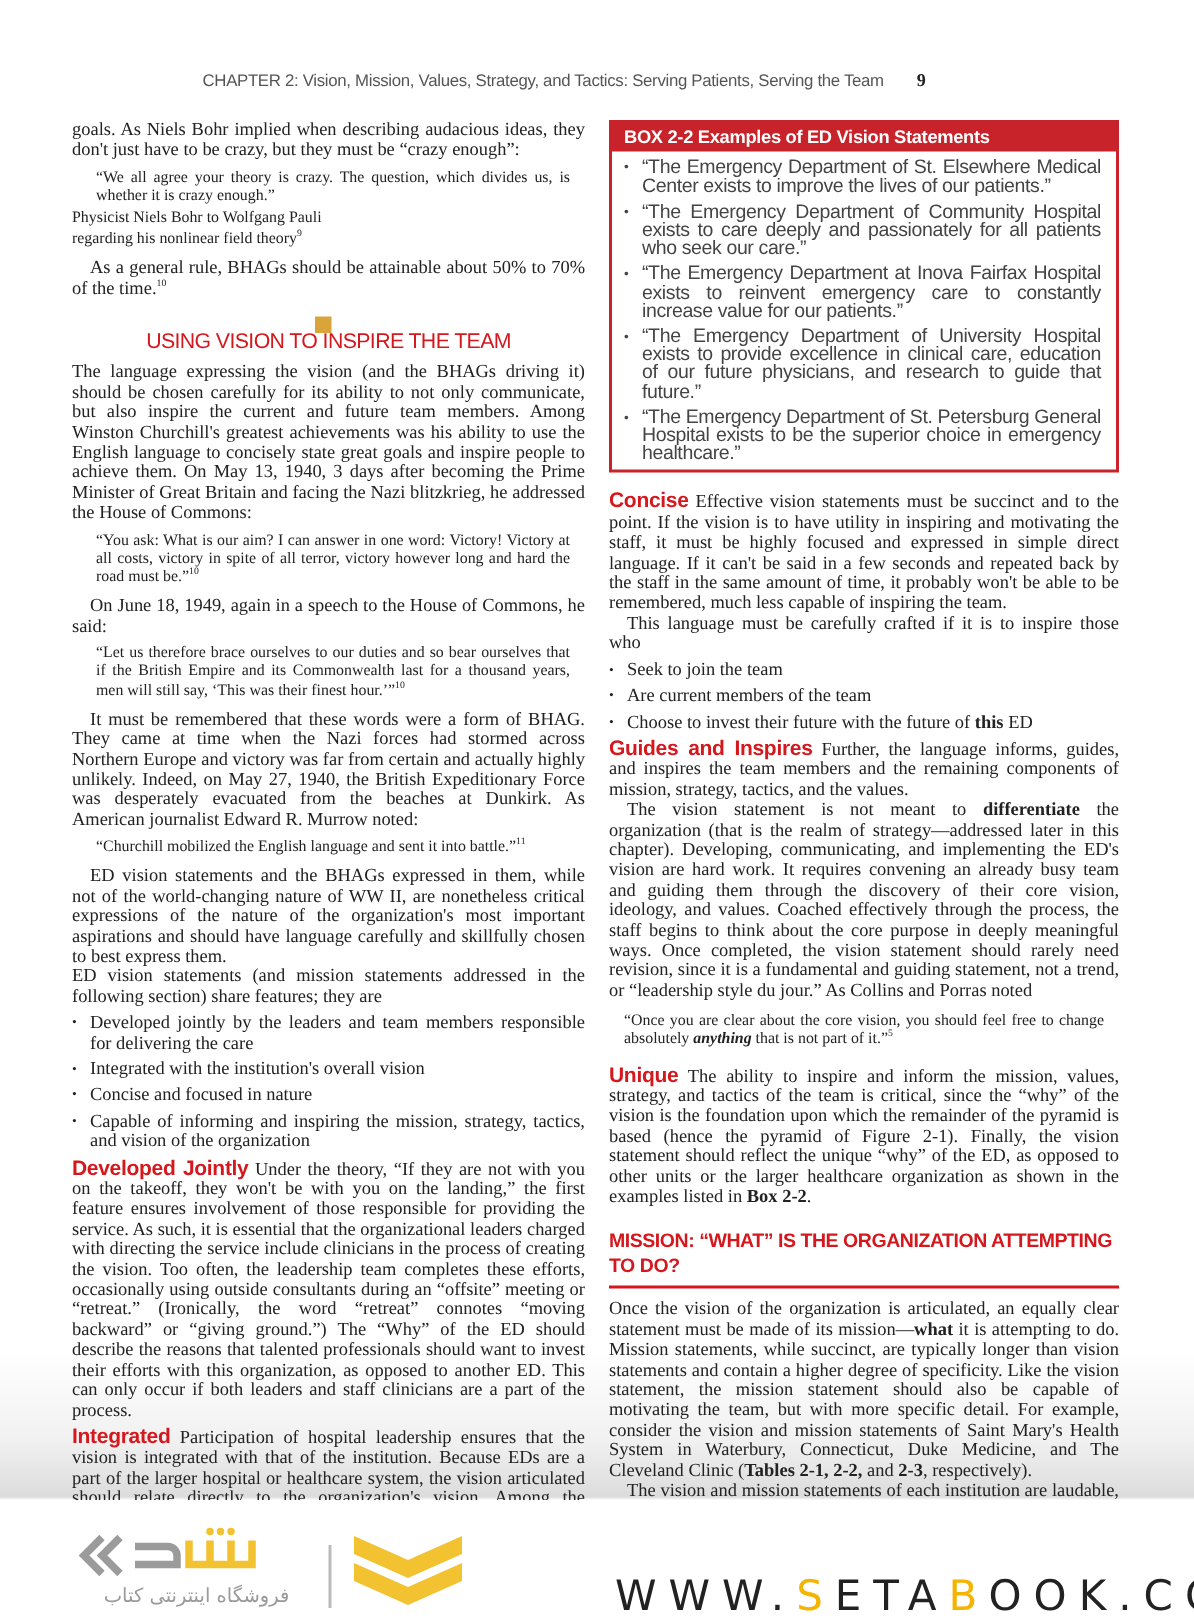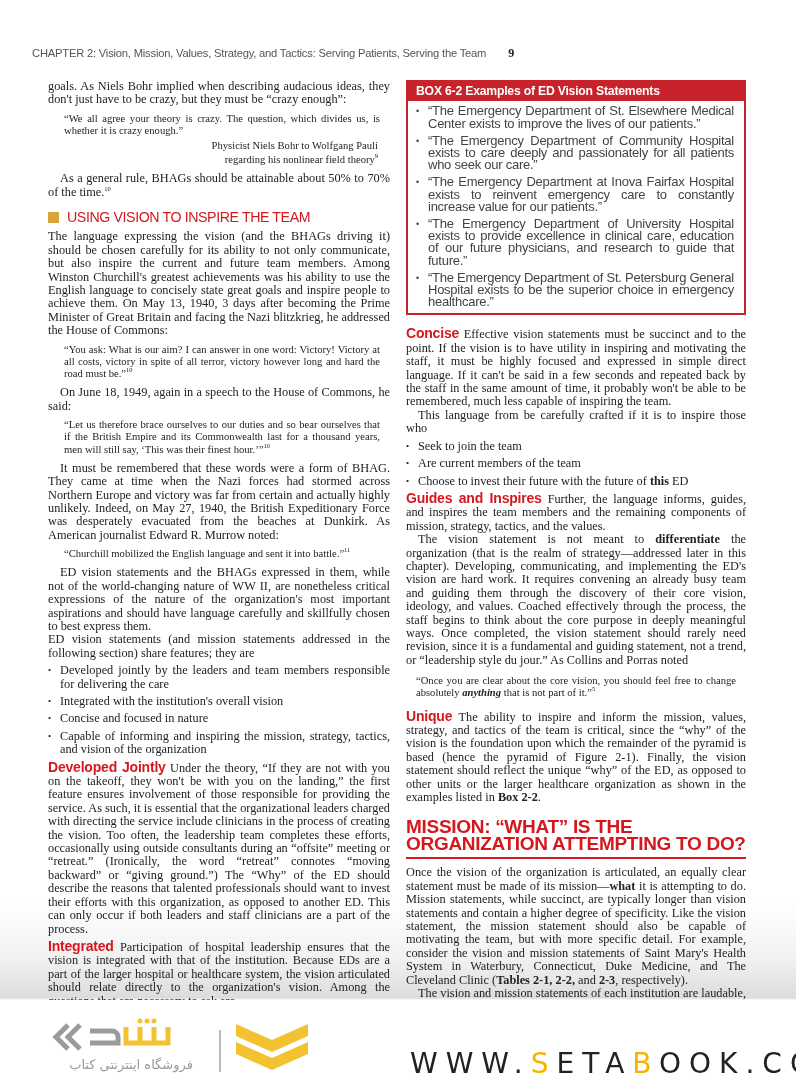--- a/index.html
+++ b/index.html
@@ -7,44 +7,44 @@
     width: 796px; height: 1080px; overflow: hidden; position: relative;
     background: #ffffff;
     font-family: "Liberation Serif", "DejaVu Serif", serif;
     color: #222;
   }
   .page {
     position: absolute; left: 0; top: 0; width: 796px; height: 1000px;
     background: linear-gradient(to bottom, #ffffff 0px, #ffffff 900px, #f1f1f1 960px, #dcdcdc 998px, #ffffff 1000px);
   }
   .running-head {
-    position: absolute; left: 0; top: 46px; width: 752px; text-align: left;
+    position: absolute; left: 0; top: 46px; width: 752px; text-align: center;
     font-family: "Liberation Sans", "DejaVu Sans", sans-serif;
-    font-size: 11.2px; color: #555; letter-spacing: -0.2px; padding-left: 32px;
+    font-size: 11.2px; color: #555; letter-spacing: -0.2px;
   }
   .running-head .pg {
     font-family: "Liberation Serif", serif; font-weight: bold; color: #222;
     font-size: 12px; margin-left: 22px;
   }
   .col { position: absolute; top: 80px; font-size: 12.3px; line-height: 13.4px; text-align: justify; }
   .col-left { left: 48px; width: 342px; }
   .col-right { left: 406px; width: 340px; }
   p { margin: 0; }
   .indent { text-indent: 12px; }
   .mt4 { margin-top: 4px; }
   .mt6 { margin-top: 6px; }
   .quote {
     font-size: 10.6px; line-height: 12.2px; margin: 6px 10px 6px 16px; text-align: justify;
   }
-  .attrib { font-size: 10.6px; line-height: 13.5px; text-align: right; margin-right: 12px; }
+  .attrib { font-size: 10.6px; line-height: 13.5px; text-align: left; margin-right: 12px; }
   sup { font-size: 6.5px; line-height: 0; }
   .sec-head {
     font-family: "Liberation Sans", "DejaVu Sans", sans-serif;
     color: #d4181d; font-size: 14.2px; letter-spacing: -0.4px;
-    margin: 12px 0 6px 0; display: flex; align-items: center; text-align: left;
+    margin: 12px 0 6px 0; display: flex; align-items: center; text-align: left; flex-direction: column;
   }
   .sec-head .sq { width: 11px; height: 11px; background: #d9a53a; margin-right: 8px; flex: none; }
   ul { margin: 4px 0 4px 0; padding: 0; list-style: none; }
   ul li { position: relative; padding-left: 12px; margin-bottom: 4px; text-align: justify; }
   ul li::before { content: "\2022"; position: absolute; left: 0; top: 0; font-size: 9px; }
   .run-head {
     font-family: "Liberation Sans", "DejaVu Sans", sans-serif; font-weight: bold;
     color: #d4181d; font-size: 14px; letter-spacing: -0.2px;
   }
   .box {
@@ -55,21 +55,21 @@
     font-family: "Liberation Sans", "DejaVu Sans", sans-serif; font-weight: bold;
     font-size: 12.2px; letter-spacing: -0.2px;
   }
   .box ul { margin: 4px 10px 4px 8px; }
   .box ul li {
     font-family: "Liberation Sans", "DejaVu Sans", sans-serif;
     font-size: 13px; line-height: 12.2px; color: #444; margin-bottom: 5px; letter-spacing: -0.25px;
   }
   .mission-head {
     font-family: "Liberation Sans", "DejaVu Sans", sans-serif; font-weight: bold;
-    color: #d4181d; font-size: 19px; line-height: 17px; letter-spacing: -0.3px;
+    color: #d4181d; font-size: 13px; line-height: 17px; letter-spacing: -0.3px;
     margin-top: 14px; padding-bottom: 5px; border-bottom: 2px solid #d4181d; margin-bottom: 7px; text-align: left;
   }
   b.bf { font-weight: bold; }
   .footer { position: absolute; left: 0; top: 1000px; width: 796px; height: 80px; background: #fff; }
   .logo-mark { position: absolute; left: 50px; top: 17px; }
   .logo-divider { position: absolute; left: 219px; top: 30px; width: 2px; height: 42px; background: #bbb; }
   .logo-chevron { position: absolute; left: 232px; top: 20px; }
   .logo-sub {
     position: absolute; left: 56px; top: 57px; font-family: "DejaVu Sans", sans-serif;
     font-size: 13px; color: #9a9a9a; direction: rtl; width: 150px; text-align: center;
@@ -126,32 +126,32 @@
     <p><span class="run-head">Developed Jointly</span> <span>Under the theory, “If they are not with you on the takeoff, they won't be with you on the landing,” the first feature ensures involvement of those responsible for providing the service. As such, it is essential that the organizational leaders charged with directing the service include clinicians in the process of creating the vision. Too often, the leadership team completes these efforts, occasionally using outside consultants during an “offsite” meeting or “retreat.” (Ironically, the word “retreat” connotes “moving backward” or “giving ground.”) The “Why” of the ED should describe the reasons that talented professionals should want to invest their efforts with this organization, as opposed to another ED. This can only occur if both leaders and staff clinicians are a part of the process.</span></p>
     <p class="mt4"><span class="run-head">Integrated</span> <span>Participation of hospital leadership ensures that the vision is integrated with that of the institution. Because EDs are a part of the larger hospital or healthcare system, the vision articulated should relate directly to the organization's vision. Among the questions that are necessary to ask are</span></p>
     <ul>
       <li>How does the ED vision match with the hospital's vision?</li>
       <li>What unique features does the ED bring to bear in service to the</li>
     </ul>
   </div>
 
   <div class="col col-right">
     <div class="box">
-      <div class="box-title">BOX 6-2  Examples of ED Vision Statements</div>
+      <div class="box-title">BOX 2-2  Examples of ED Vision Statements</div>
       <ul>
         <li>“The Emergency Department of St. Elsewhere Medical Center exists to improve the lives of our patients.”</li>
         <li>“The Emergency Department of Community Hospital exists to care deeply and passionately for all patients who seek our care.”</li>
         <li>“The Emergency Department at Inova Fairfax Hospital exists to reinvent emergency care to constantly increase value for our patients.”</li>
         <li>“The Emergency Department of University Hospital exists to provide excellence in clinical care, education of our future physicians, and research to guide that future.”</li>
         <li>“The Emergency Department of St. Petersburg General Hospital exists to be the superior choice in emergency healthcare.”</li>
       </ul>
     </div>
 
     <p><span class="run-head">Concise</span> <span>Effective vision statements must be succinct and to the point. If the vision is to have utility in inspiring and motivating the staff, it must be highly focused and expressed in simple direct language. If it can't be said in a few seconds and repeated back by the staff in the same amount of time, it probably won't be able to be remembered, much less capable of inspiring the team.</span></p>
-    <p class="indent">This language from be carefully crafted if it is to inspire those who</p>
+    <p class="indent">This language must be carefully crafted if it is to inspire those who</p>
     <ul>
       <li>Seek to join the team</li>
       <li>Are current members of the team</li>
       <li><span>Choose to invest their future with the future of</span> <b class="bf">this</b><span> ED</span></li>
     </ul>
     <p><span class="run-head">Guides and Inspires</span> <span>Further, the language informs, guides, and inspires the team members and the remaining components of mission, strategy, tactics, and the values.</span></p>
     <p class="indent"><span>The vision statement is not meant to </span><b class="bf">differentiate</b><span> the organization (that is the realm of strategy—addressed later in this chapter). Developing, communicating, and implementing the ED's vision are hard work. It requires convening an already busy team and guiding them through the discovery of their core vision, ideology, and values. Coached effectively through the process, the staff begins to think about the core purpose in deeply meaningful ways. Once completed, the vision statement should rarely need revision, since it is a fundamental and guiding statement, not a trend, or “leadership style du jour.” As Collins and Porras noted</span></p>
     <div class="quote" style="margin-left:10px;margin-top:8px;margin-bottom:10px;"><span>“Once you are clear about the core vision, you should feel free to change absolutely </span><b><i>anything</i></b><span> that is not part of it.”</span><sup>5</sup></div>
     <p><span class="run-head">Unique</span> <span>The ability to inspire and inform the mission, values, strategy, and tactics of the team is critical, since the “why” of the vision is the foundation upon which the remainder of the pyramid is based (hence the pyramid of Figure 2-1). Finally, the vision statement should reflect the unique “why” of the ED, as opposed to other units or the larger healthcare organization as shown in the examples listed in </span><b class="bf">Box 2-2</b>.</p>
 

